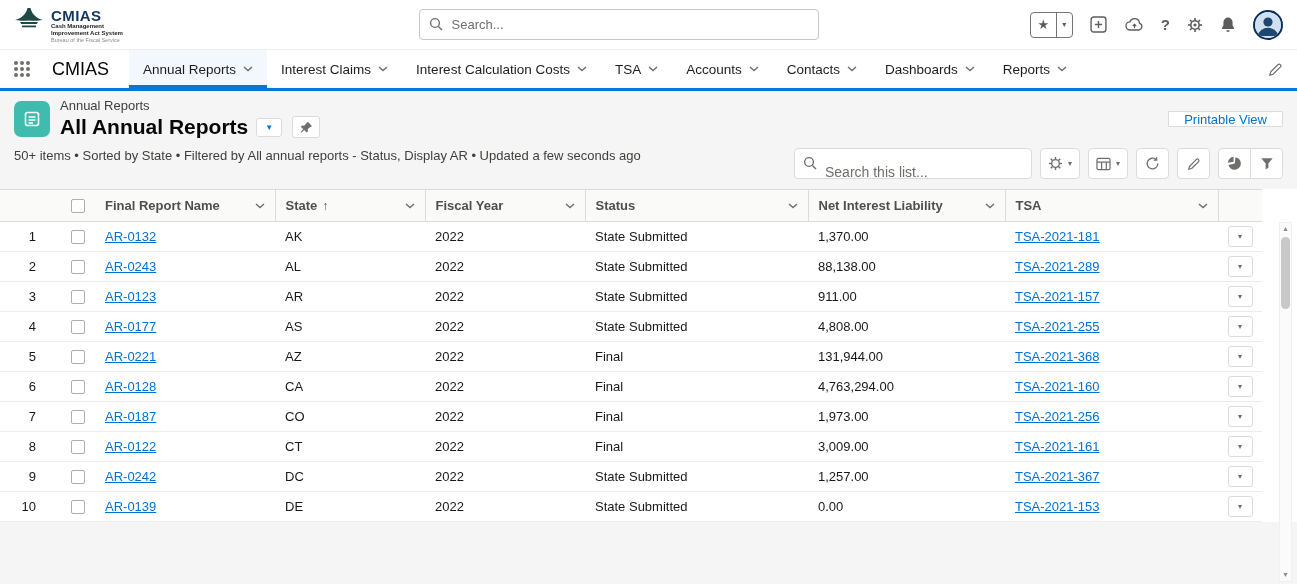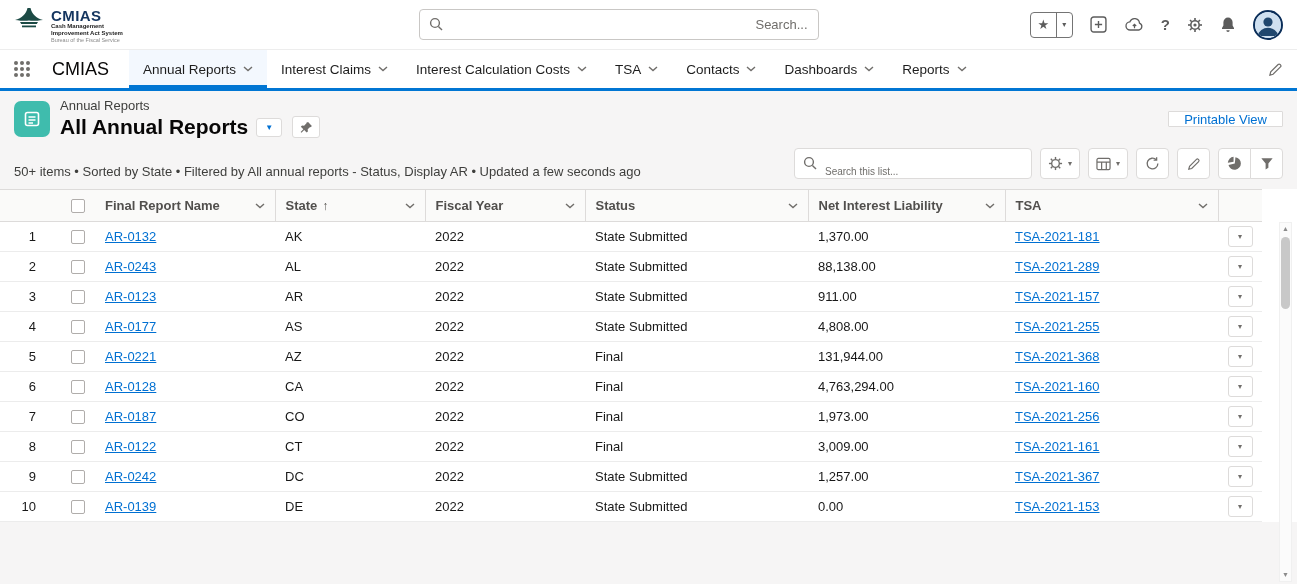--- a/index.html
+++ b/index.html
@@ -10,21 +10,21 @@
   svg { display: block; }
 
   
   .global-header { height: 50px; display: flex; align-items: center; padding: 0 14px; background: #fff; border-bottom: 1px solid #ededed; justify-content: space-between; }
   .brand { display: flex; align-items: flex-start; gap: 7px; width: 240px; }
   .brand-text { display: flex; flex-direction: column; padding-top: 2px; }
   .brand-name { font-size: 15px; font-weight: bold; color: #14355f; letter-spacing: .4px; line-height: 15px; }
   .brand-sub { font-size: 6px; color: #1d1d1d; line-height: 7px; font-weight: bold; }
   .brand-sub3 { font-size: 5.5px; color: #8a8a8a; line-height: 7px; }
   .gsearch { position: relative; width: 400px; height: 31px; }
-  .gsearch input { width: 100%; height: 100%; border: 1px solid #c9c7c5; border-radius: 4px; padding: 0 10px 0 32px; font-size: 13px; color: #444; outline: none; background: #fff; text-align: right; }
+  .gsearch input { width: 100%; height: 100%; border: 1px solid #c9c7c5; border-radius: 4px; padding: 0 10px 0 32px; font-size: 13px; color: #444; outline: none; background: #fff; }
   .gsearch input::placeholder { color: #706e6b; }
   .gsearch .mag { position: absolute; left: 10px; top: 8px; color: #706e6b; }
   .gactions { display: flex; align-items: center; gap: 17px; width: 300px; justify-content: flex-end; }
   .fav { display: flex; border: 1px solid #747474; border-radius: 4px; height: 26px; overflow: hidden; background: #fff; padding: 0; }
   .fav-star { width: 25px; display: flex; align-items: center; justify-content: center; font-size: 13px; color: #5c5c5c; }
   .fav-caret { width: 16px; display: flex; align-items: center; justify-content: center; font-size: 8px; color: #5c5c5c; border-left: 1px solid #747474; }
   .gicon { color: #5c5c5c; background: none; border: none; display: flex; align-items: center; justify-content: center; padding: 0; }
   .q { font-size: 15px; font-weight: bold; line-height: 16px; }
   .avatar { width: 30px; height: 30px; border-radius: 50%; overflow: hidden; border: 2px solid #0b2e59; background: #cfe0f0; padding: 0; }
 
@@ -44,25 +44,25 @@
   
   .page { height: 496px; border-top: 3px solid var(--accent, #0176d3); background: #f6f5f5; position: relative; }
   .page-head { padding: 7px 14px 0; display: flex; align-items: center; }
   .entity-icon { width: 36px; height: 36px; border-radius: 7px; background: var(--entity, #3fbcad); display: flex; align-items: center; justify-content: center; margin-right: 10px; }
   .entity-label { font-size: 13px; color: #3e3e3c; margin-bottom: 2px; }
   .lv-row { display: flex; align-items: center; gap: 8px; }
   .lv-name { font-size: 21px; font-weight: bold; color: #080707; }
   .lv-select { width: 26px; height: 19px; border: 1px solid #dddbda; background: #fff; border-radius: 3px; color: var(--link, #0070d2); font-size: 8px; display: flex; align-items: center; justify-content: center; padding: 0; }
   .pin-btn { width: 28px; height: 22px; border: 1px solid #dddbda; background: #fff; border-radius: 3px; color: #706e6b; display: flex; align-items: center; justify-content: center; margin-left: 2px; padding: 0; }
   .printable { margin-left: auto; height: 16px; padding: 0 15px; border: 1px solid #dddbda; border-radius: 1px; background: #fff; color: var(--link, #0070d2); font-size: 13px; }
-  .list-controls { display: flex; align-items: flex-end; padding: 9px 14px 10px; }
+  .list-controls { display: flex; align-items: flex-start; padding: 9px 14px 10px; }
   .meta { font-size: 13px; color: #3e3e3c; }
   .rc { margin-left: auto; display: flex; align-items: center; gap: 8px; }
   .list-search { position: relative; width: 238px; height: 31px; }
-  .list-search input { width: 100%; height: 100%; border: 1px solid #dddbda; border-radius: 4px; padding: 16px 10px 0 30px; font-size: 10px; outline: none; color: #444; }
+  .list-search input { width: 100%; height: 100%; border: 1px solid #dddbda; border-radius: 4px; padding: 16px 10px 0 30px; font-size: 14px; outline: none; color: #444; }
   .list-search input::placeholder { color: #706e6b; }
   .list-search .mag { position: absolute; left: 9px; top: 8px; color: #706e6b; }
   .icon-btn { height: 31px; min-width: 33px; padding: 0 7px; border: 1px solid #dddbda; border-radius: 4px; background: #fff; color: #706e6b; display: flex; align-items: center; justify-content: center; gap: 5px; }
   .btn-caret { font-size: 8px; color: #706e6b; }
   .joined { display: flex; }
   .joined .icon-btn:first-child { border-radius: 4px 0 0 4px; }
   .joined .icon-btn:last-child { border-radius: 0 4px 4px 0; margin-left: -1px; }
 
   
   .table-zone { background: #fff; }
@@ -185,20 +185,26 @@
         </svg>
   </button>
       <button class="tab">
     <span class="tab-label">Interest Calculation Costs</span>
     <svg class="chev" width="10" height="6" viewBox="0 0 10 6">
           <path d="M1 1l4 3.6L9 1" stroke-width="1.4"></path>
         </svg>
   </button>
       <button class="tab">
     <span class="tab-label">TSA</span>
+    <svg class="chev" width="10" height="6" viewBox="0 0 10 6">
+          <path d="M1 1l4 3.6L9 1" stroke-width="1.4"></path>
+        </svg>
+  </button>
+      <button class="tab">
+    <span class="tab-label">Accounts</span>
     <svg class="chev" width="10" height="6" viewBox="0 0 10 6">
           <path d="M1 1l4 3.6L9 1" stroke-width="1.4"></path>
         </svg>
   </button>
       <button class="tab">
     <span class="tab-label">Contacts</span>
     <svg class="chev" width="10" height="6" viewBox="0 0 10 6">
           <path d="M1 1l4 3.6L9 1" stroke-width="1.4"></path>
         </svg>
   </button>

